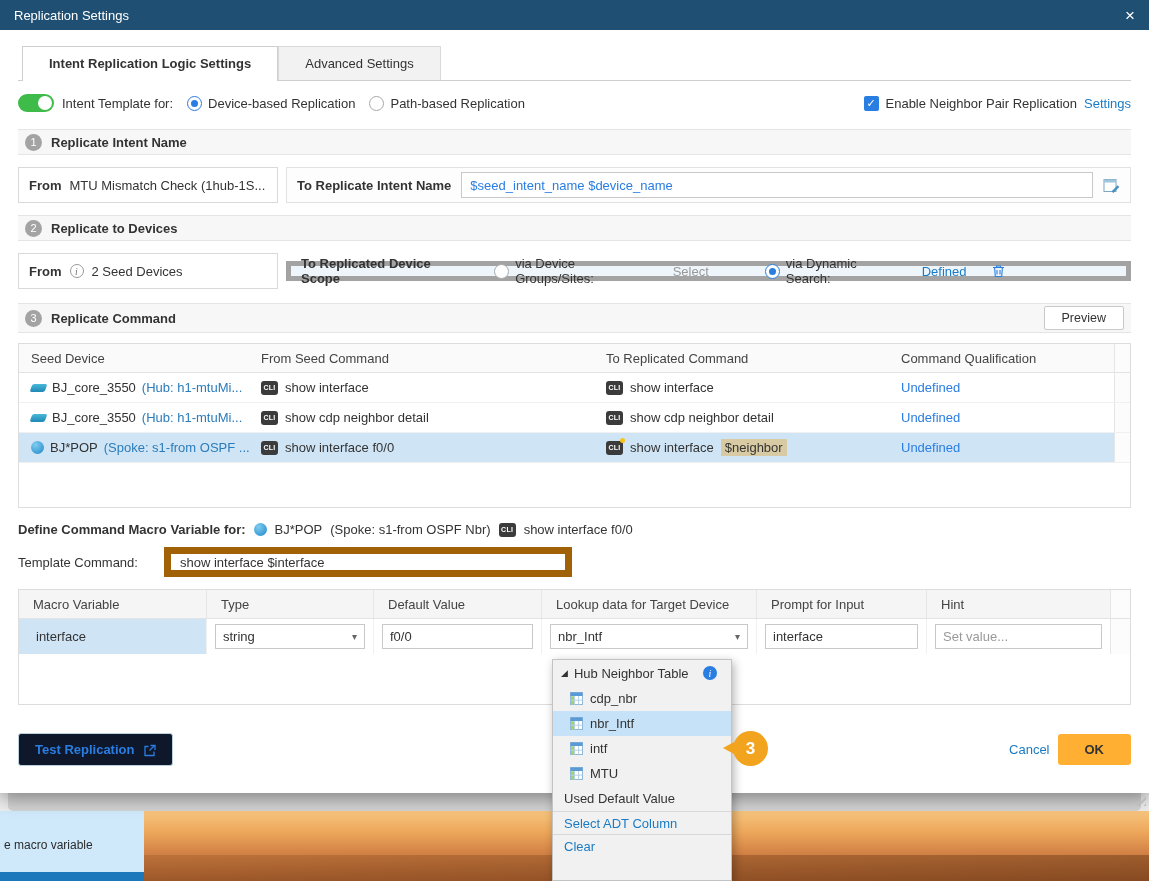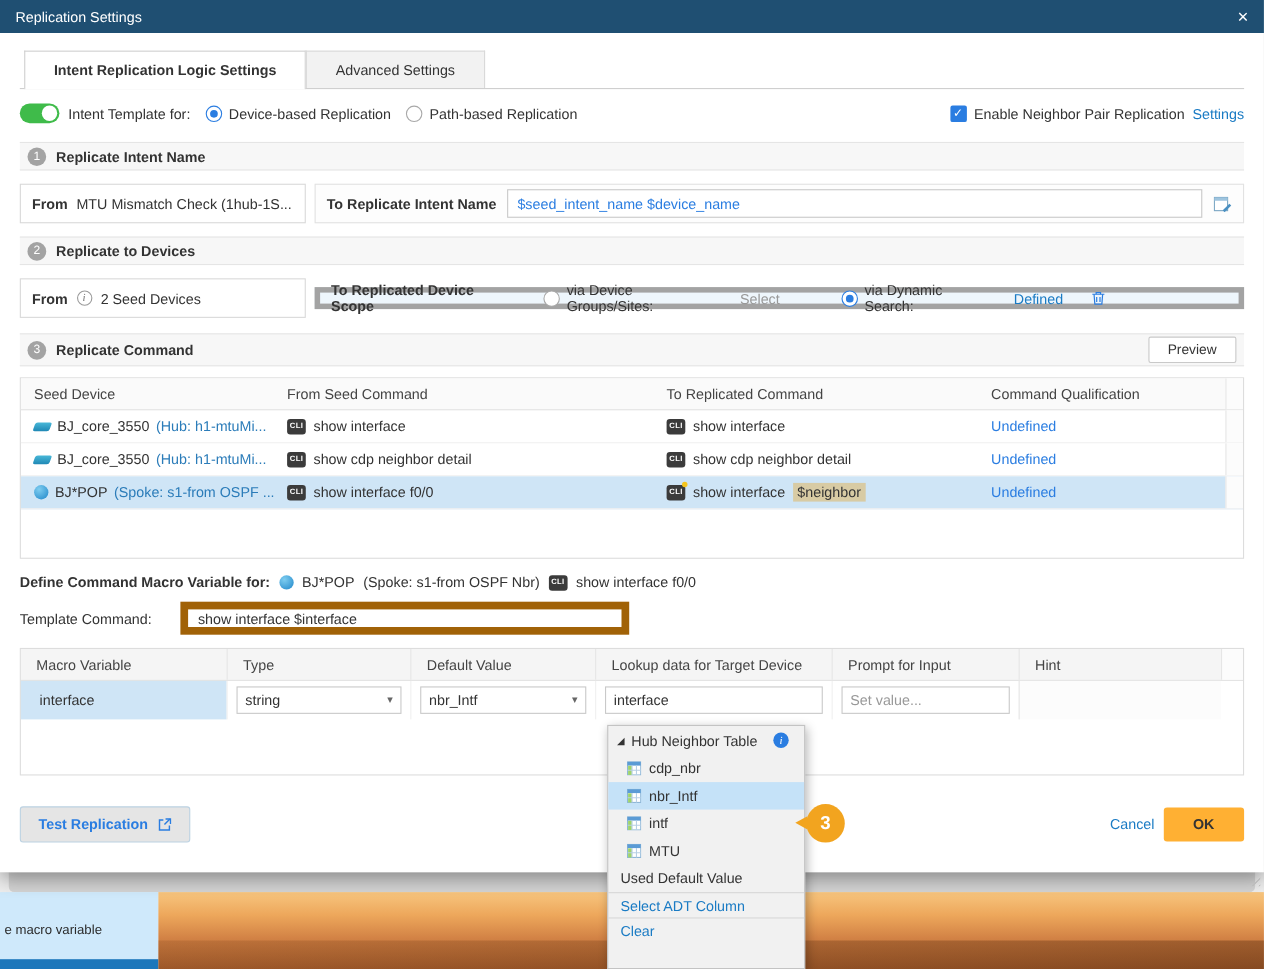--- a/index.html
+++ b/index.html
@@ -94,21 +94,21 @@
   .mcell:first-child{border-left:none}
   .var-cell{background:#cfe5f6;padding-left:17px;cursor:pointer}
   .macro-filler{height:50px}
   .select{height:25px;border:1px solid #c9c9c9;background:#fff;display:flex;align-items:center;justify-content:space-between;padding:0 7px;width:100%;cursor:pointer;gap:6px}
   .chev{color:#666;font-size:10px;flex:none}
   .ctl-input{height:25px;border:1px solid #c9c9c9;padding:0 7px;font:13px "Liberation Sans",sans-serif;color:#333;width:100%}
   .ctl-input::placeholder{color:#999}
 
   
   .footer{display:flex;align-items:center;margin-top:28px}
-  .test-btn{display:flex;align-items:center;gap:9px;border:1px solid #bcd2e2;background:#e5e5e5;color:#2a7de1;font-weight:bold;font-size:13px;padding:8px 16px;border-radius:3px;cursor:pointer}
+  .test-btn{display:flex;align-items:flex-end;gap:9px;border:1px solid #bcd2e2;background:#0f172a;color:#2a7de1;font-weight:bold;font-size:13px;padding:8px 16px;border-radius:3px;cursor:pointer}
   .footer-right{margin-left:auto;display:flex;align-items:center;gap:8px}
   .ok-btn{background:#ffb033;border:none;color:#333;font-size:13px;font-weight:bold;padding:8px 27px;border-radius:3px;cursor:pointer}
   .resize{position:absolute;right:3px;bottom:3px;width:13px;height:13px;background:repeating-linear-gradient(135deg,transparent 0 3px,#bdbdbd 3px 4.5px);clip-path:polygon(100% 0,100% 100%,0 100%)}
 
   
   .dropdown{position:absolute;left:552px;top:659px;width:180px;height:222px;background:#f1f1f1;border:1px solid #c3c3c3;box-shadow:2px 3px 9px rgba(0,0,0,.3);z-index:60}
   .dd-group{height:26px;display:flex;align-items:center;gap:6px;padding:0 8px;cursor:pointer}
   .dd-exp{font-size:9px;color:#333}
   .dd-info{margin-left:auto;margin-right:6px;width:14px;height:14px;border-radius:50%;background:#2a7de1;color:#fff;font-size:10px;font-style:italic;font-family:"Liberation Serif",serif;display:flex;align-items:center;justify-content:center;cursor:pointer}
   .dd-item{height:25px;display:flex;align-items:center;gap:7px;padding-left:17px;cursor:pointer}
@@ -323,20 +323,23 @@
           <div class="mcell var-cell">
             <span>interface</span>
           </div>
           <div class="mcell">
             <div class="select">
               <span>string</span>
               <span class="chev">▾</span>
             </div>
           </div>
           <div class="mcell">
+            <input class="ctl-input" value="f0/0" style="">
+          </div>
+          <div class="mcell">
             <div class="select">
               <span>nbr_Intf</span>
               <span class="chev">▾</span>
             </div>
           </div>
           <div class="mcell">
             <input class="ctl-input" value="interface" style="">
           </div>
           <div class="mcell">
             <input class="ctl-input" placeholder="Set value..." style="">

